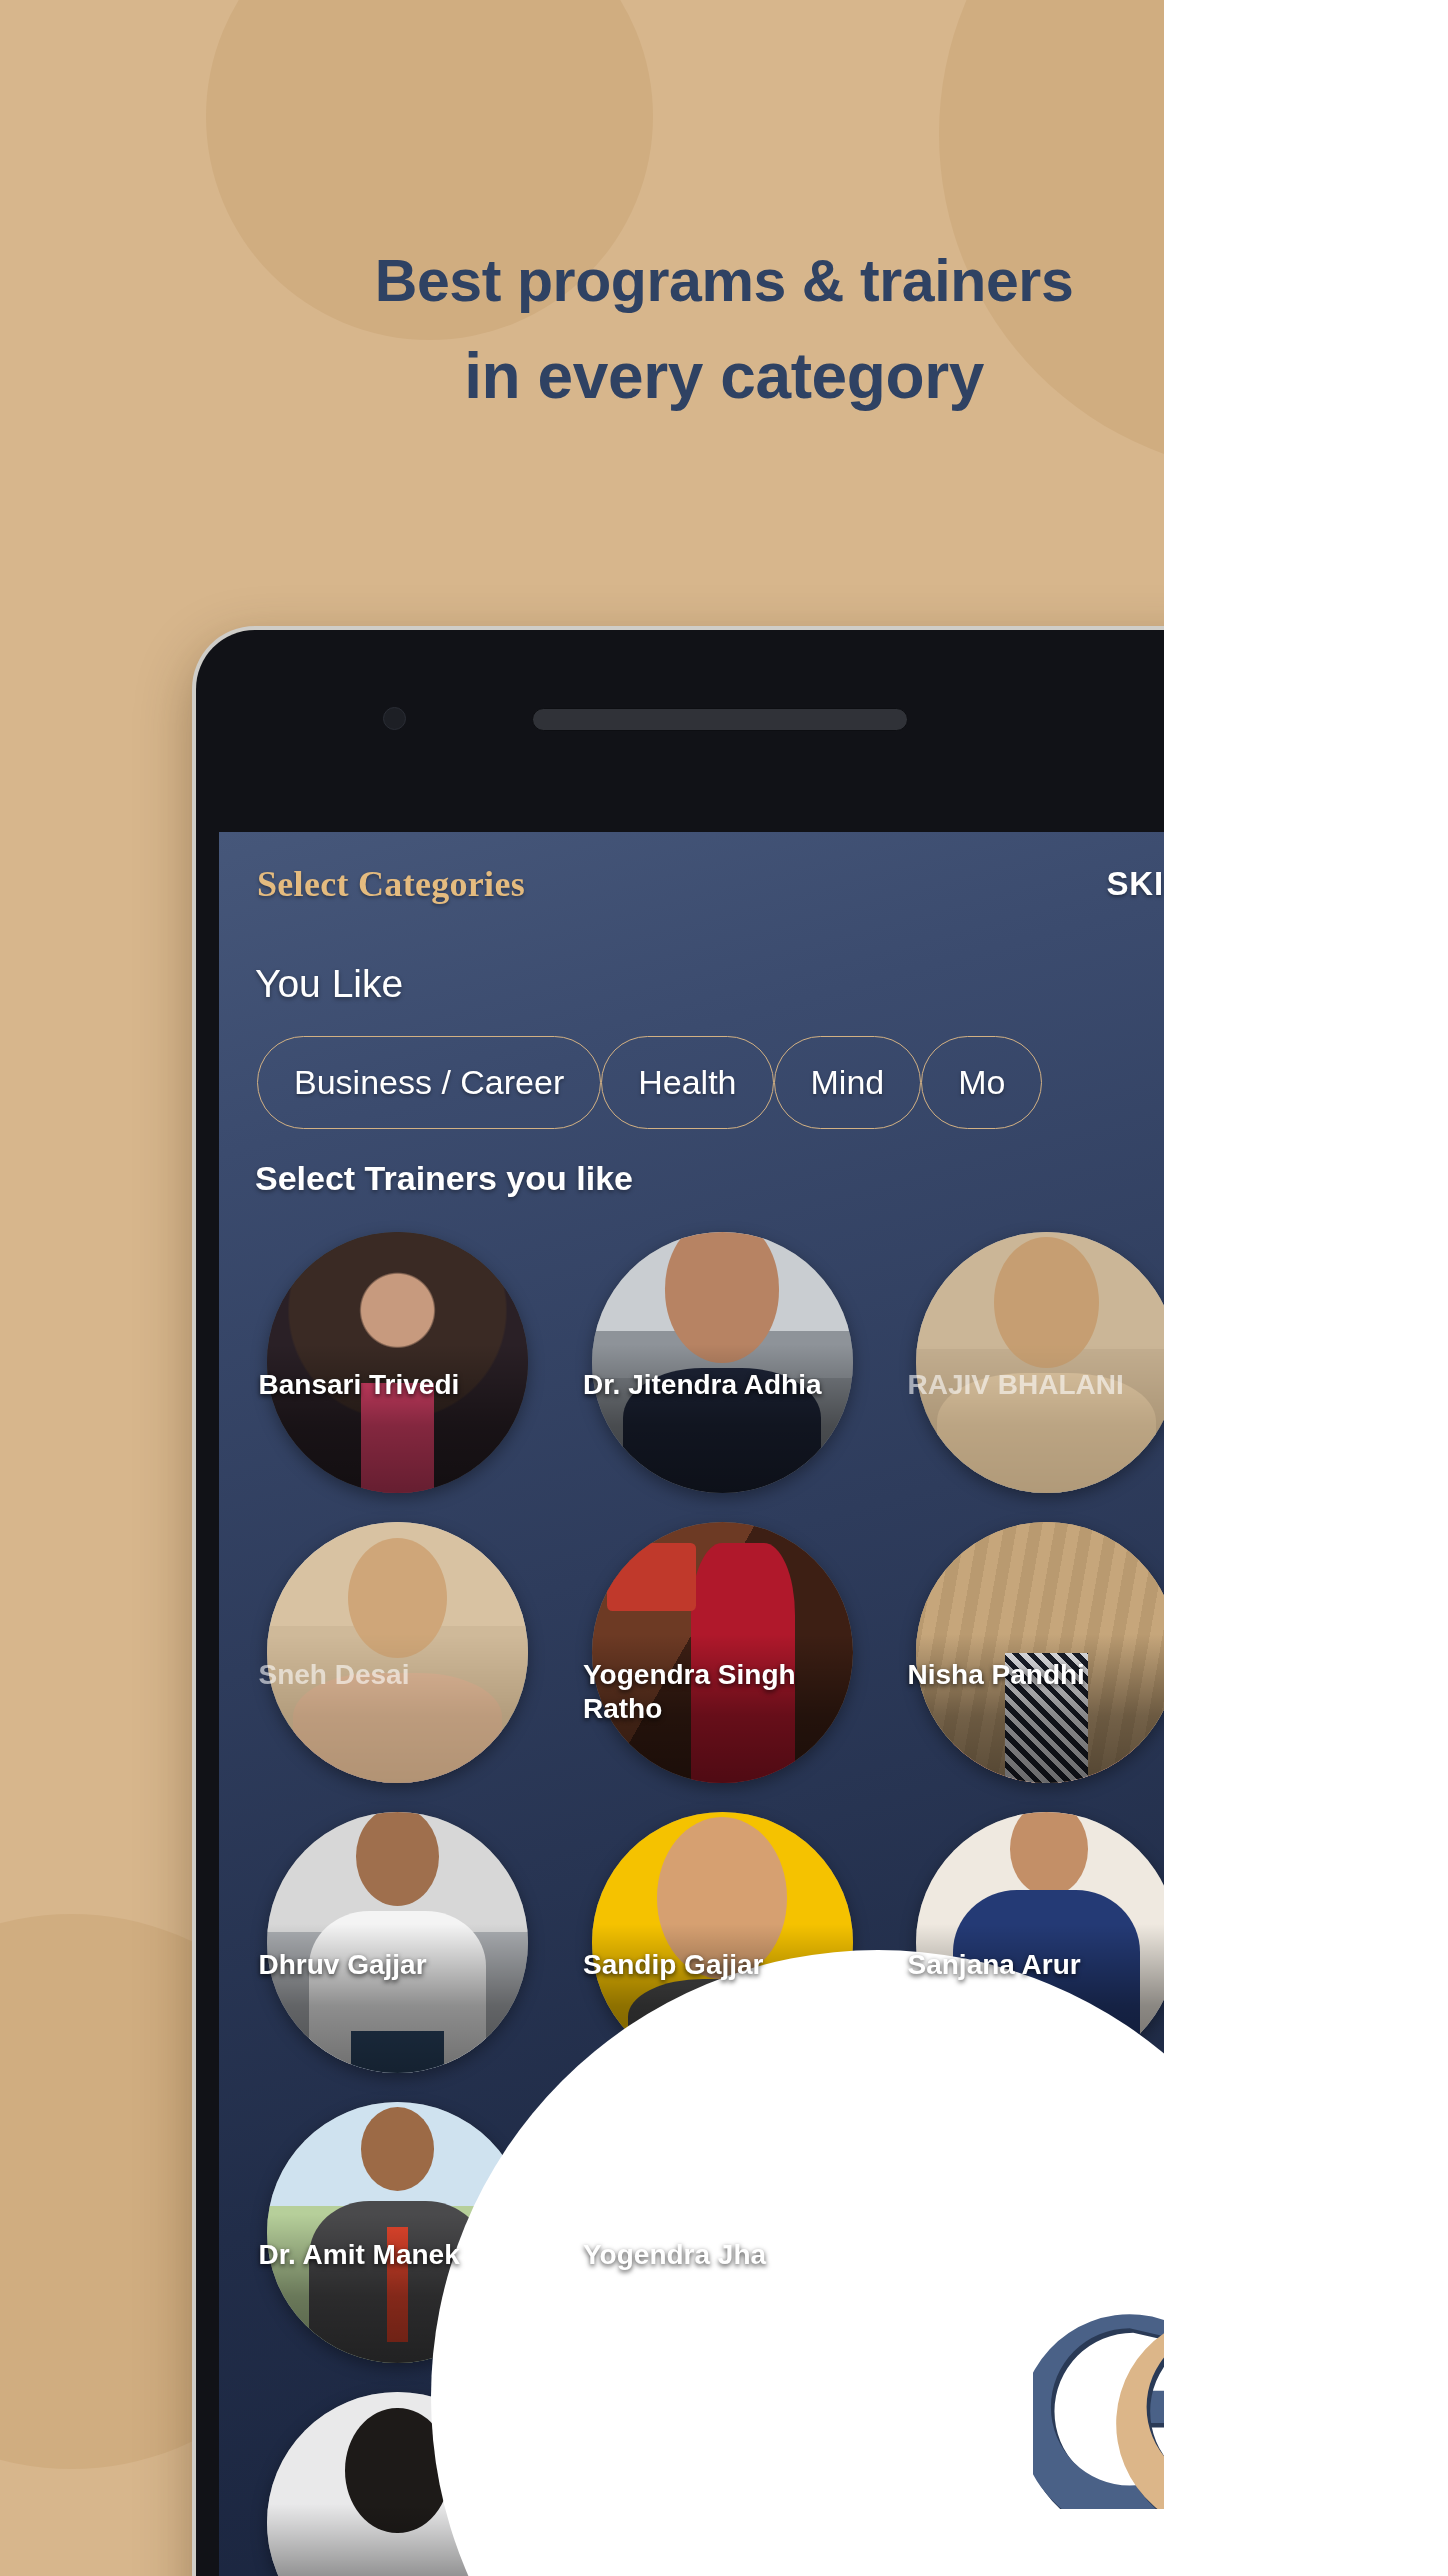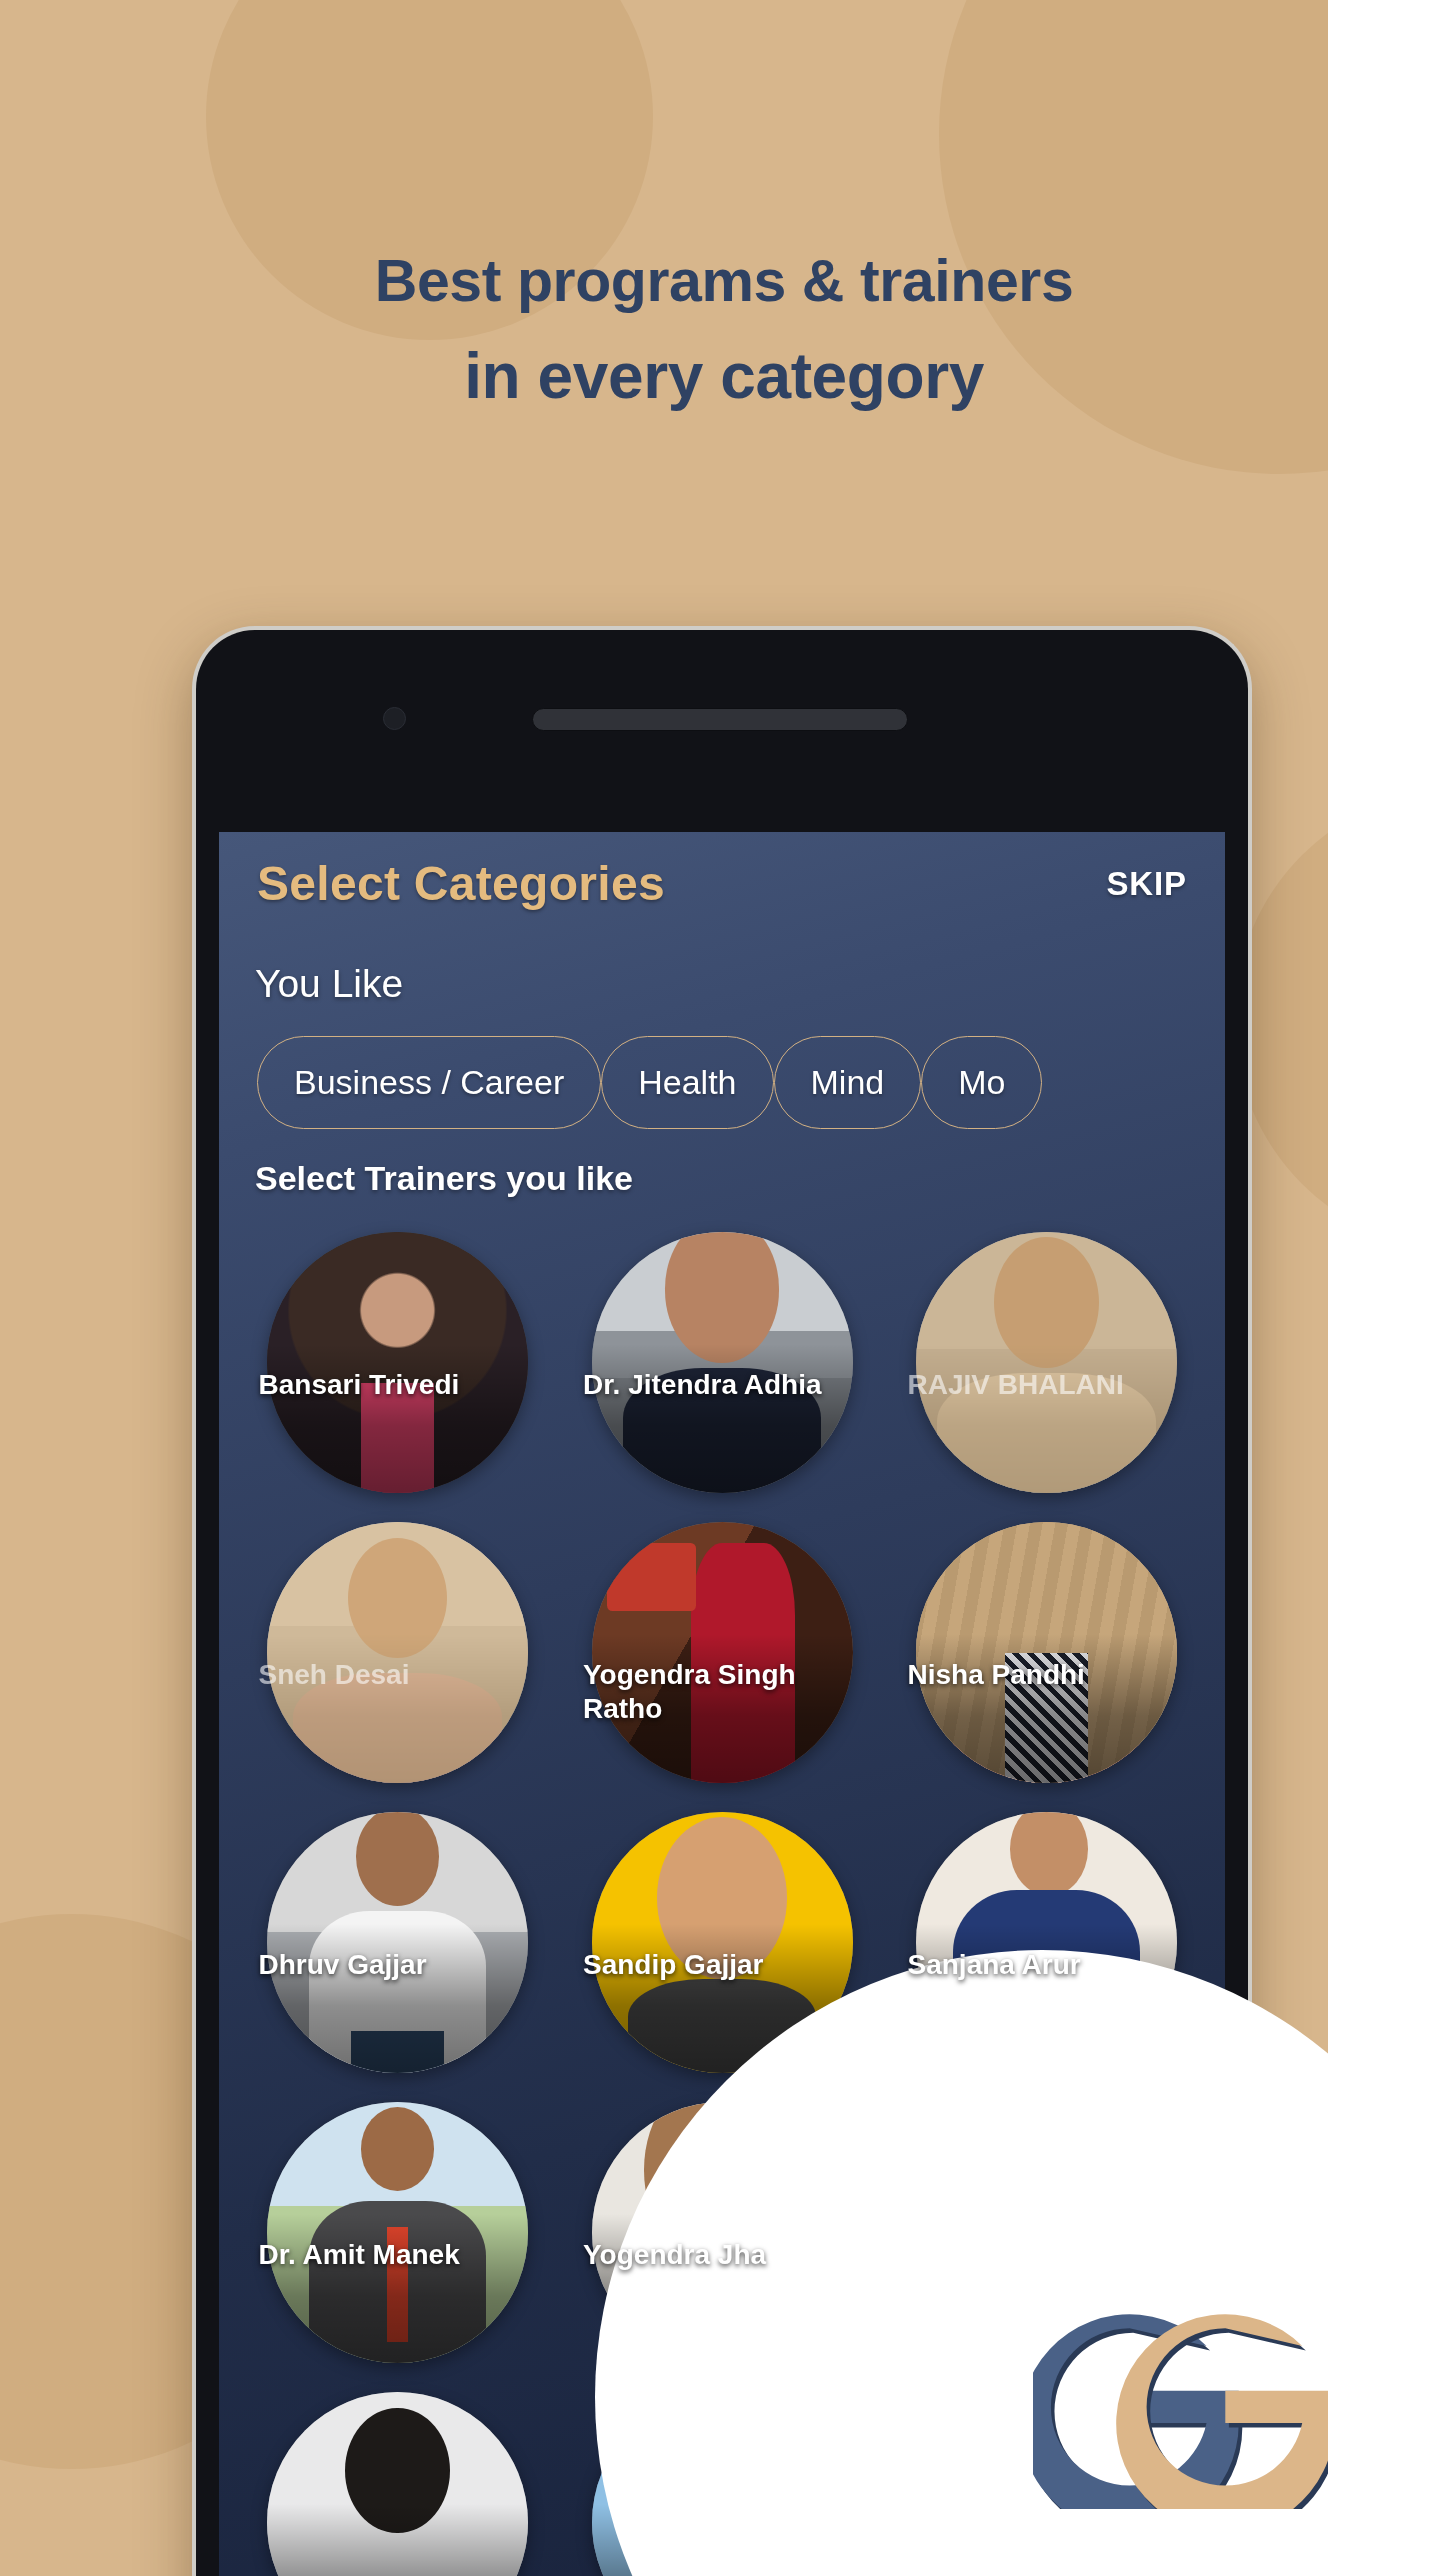--- a/index.html
+++ b/index.html
@@ -3,21 +3,21 @@
 <meta charset="utf-8">
 <style>
   * { margin:0; padding:0; box-sizing:border-box; }
   html, body {
     width:1448px; height:2576px;
     overflow:hidden;
     font-family:"Liberation Sans", sans-serif;
   }
   #stage {
     position:relative;
-    width:1328px; height:2576px;
+    width:1164px; height:2576px;
     background:#d7b68c;
     overflow:hidden;
   }
 
   
   .bg-circle { position:absolute; border-radius:50%; background:#d0ad80; }
   #bg-c1 { left:206px;  top:-107px; width:447px;  height:447px; }
   #bg-c2 { left:939px; top:-206px; width:680px;  height:680px; }
   #bg-c3 { left:1234px; top:787px;  width:465px;  height:465px; }
   #bg-c4 { left:-206px; top:1914px; width:555px;  height:555px; }
@@ -61,23 +61,24 @@
     overflow:hidden;
   }
 
   
   #app-bar {
     position:relative; height:103px;
     padding:0 38px; display:flex; align-items:center;
     justify-content:space-between;
   }
   #app-title {
-    color:#e4bb7f; font-size:48px; font-weight:bold;
+    color:#e4bb7f; font-size:36px; font-weight:bold;
     letter-spacing:0.3px;
     text-shadow:0 1.8px 3.6px rgba(0,0,0,0.35);
+    font-family:Liberation Serif, serif;
   }
   #skip-button {
     color:#ffffff; font-size:33px; font-weight:bold;
     letter-spacing:0.9px;
     text-shadow:0 1.8px 3.6px rgba(0,0,0,0.4);
   }
 
   
   .section-title {
     color:#ffffff; font-size:39px; font-weight:400;

